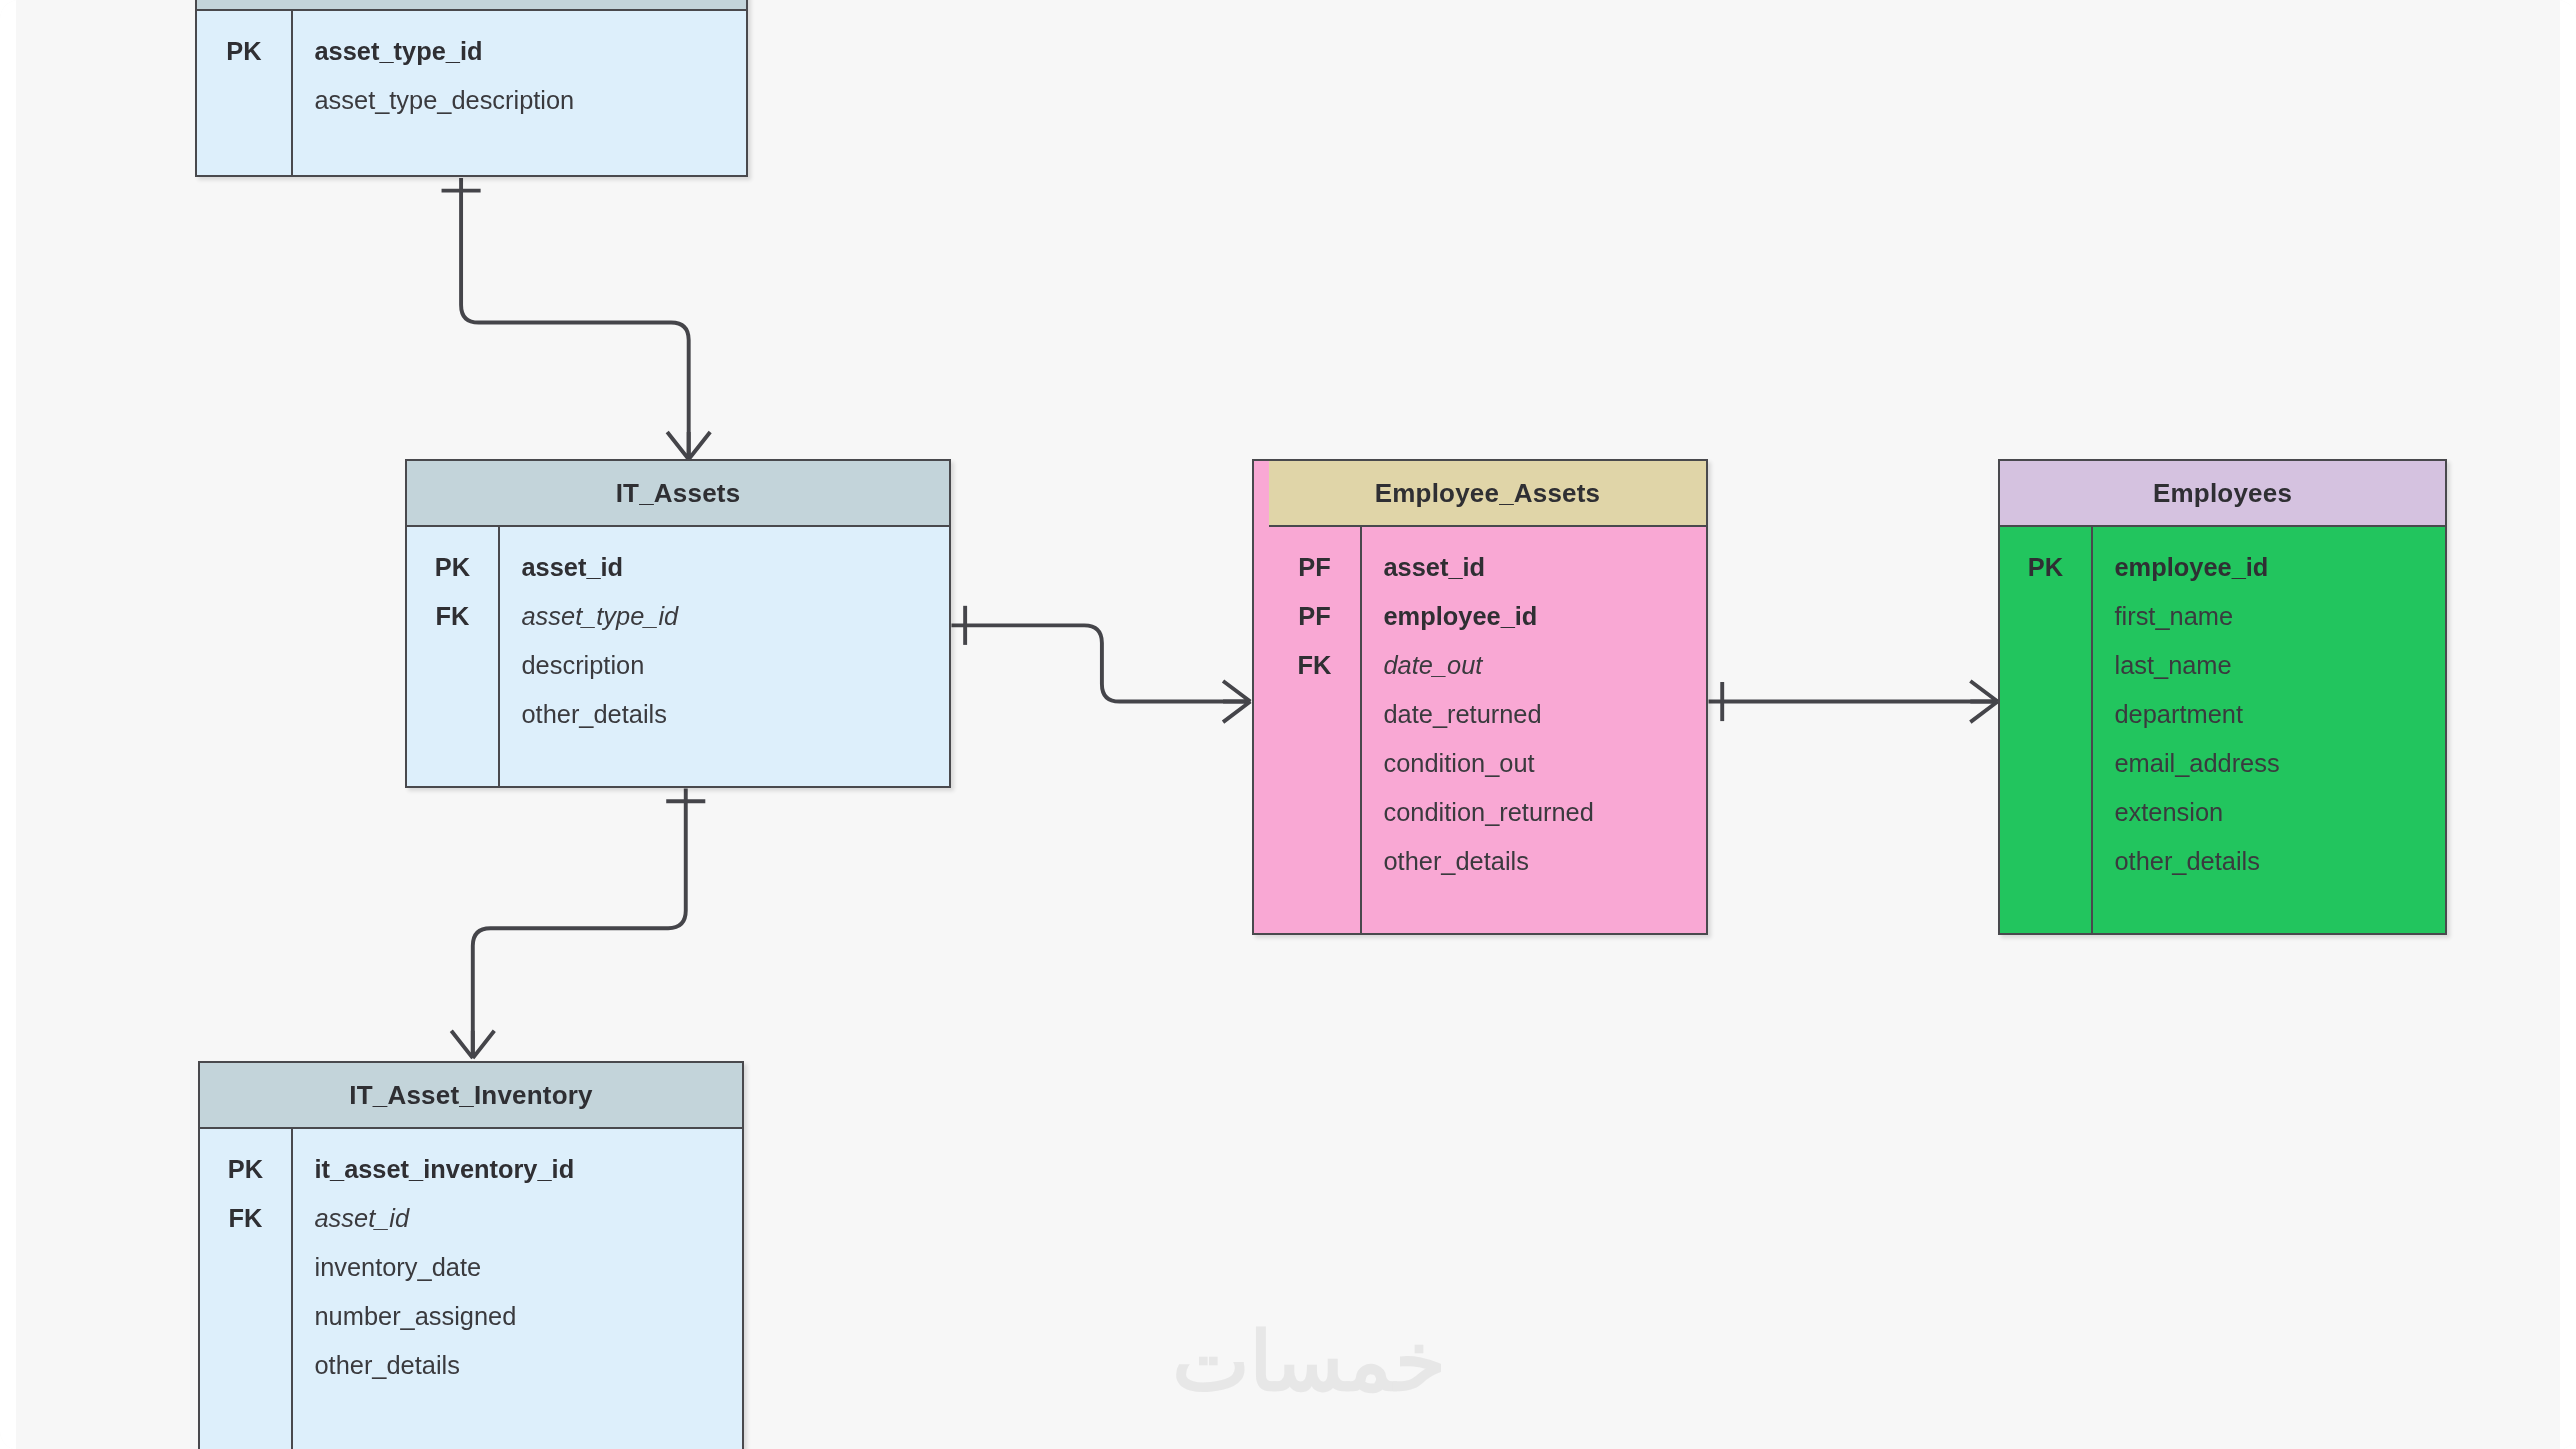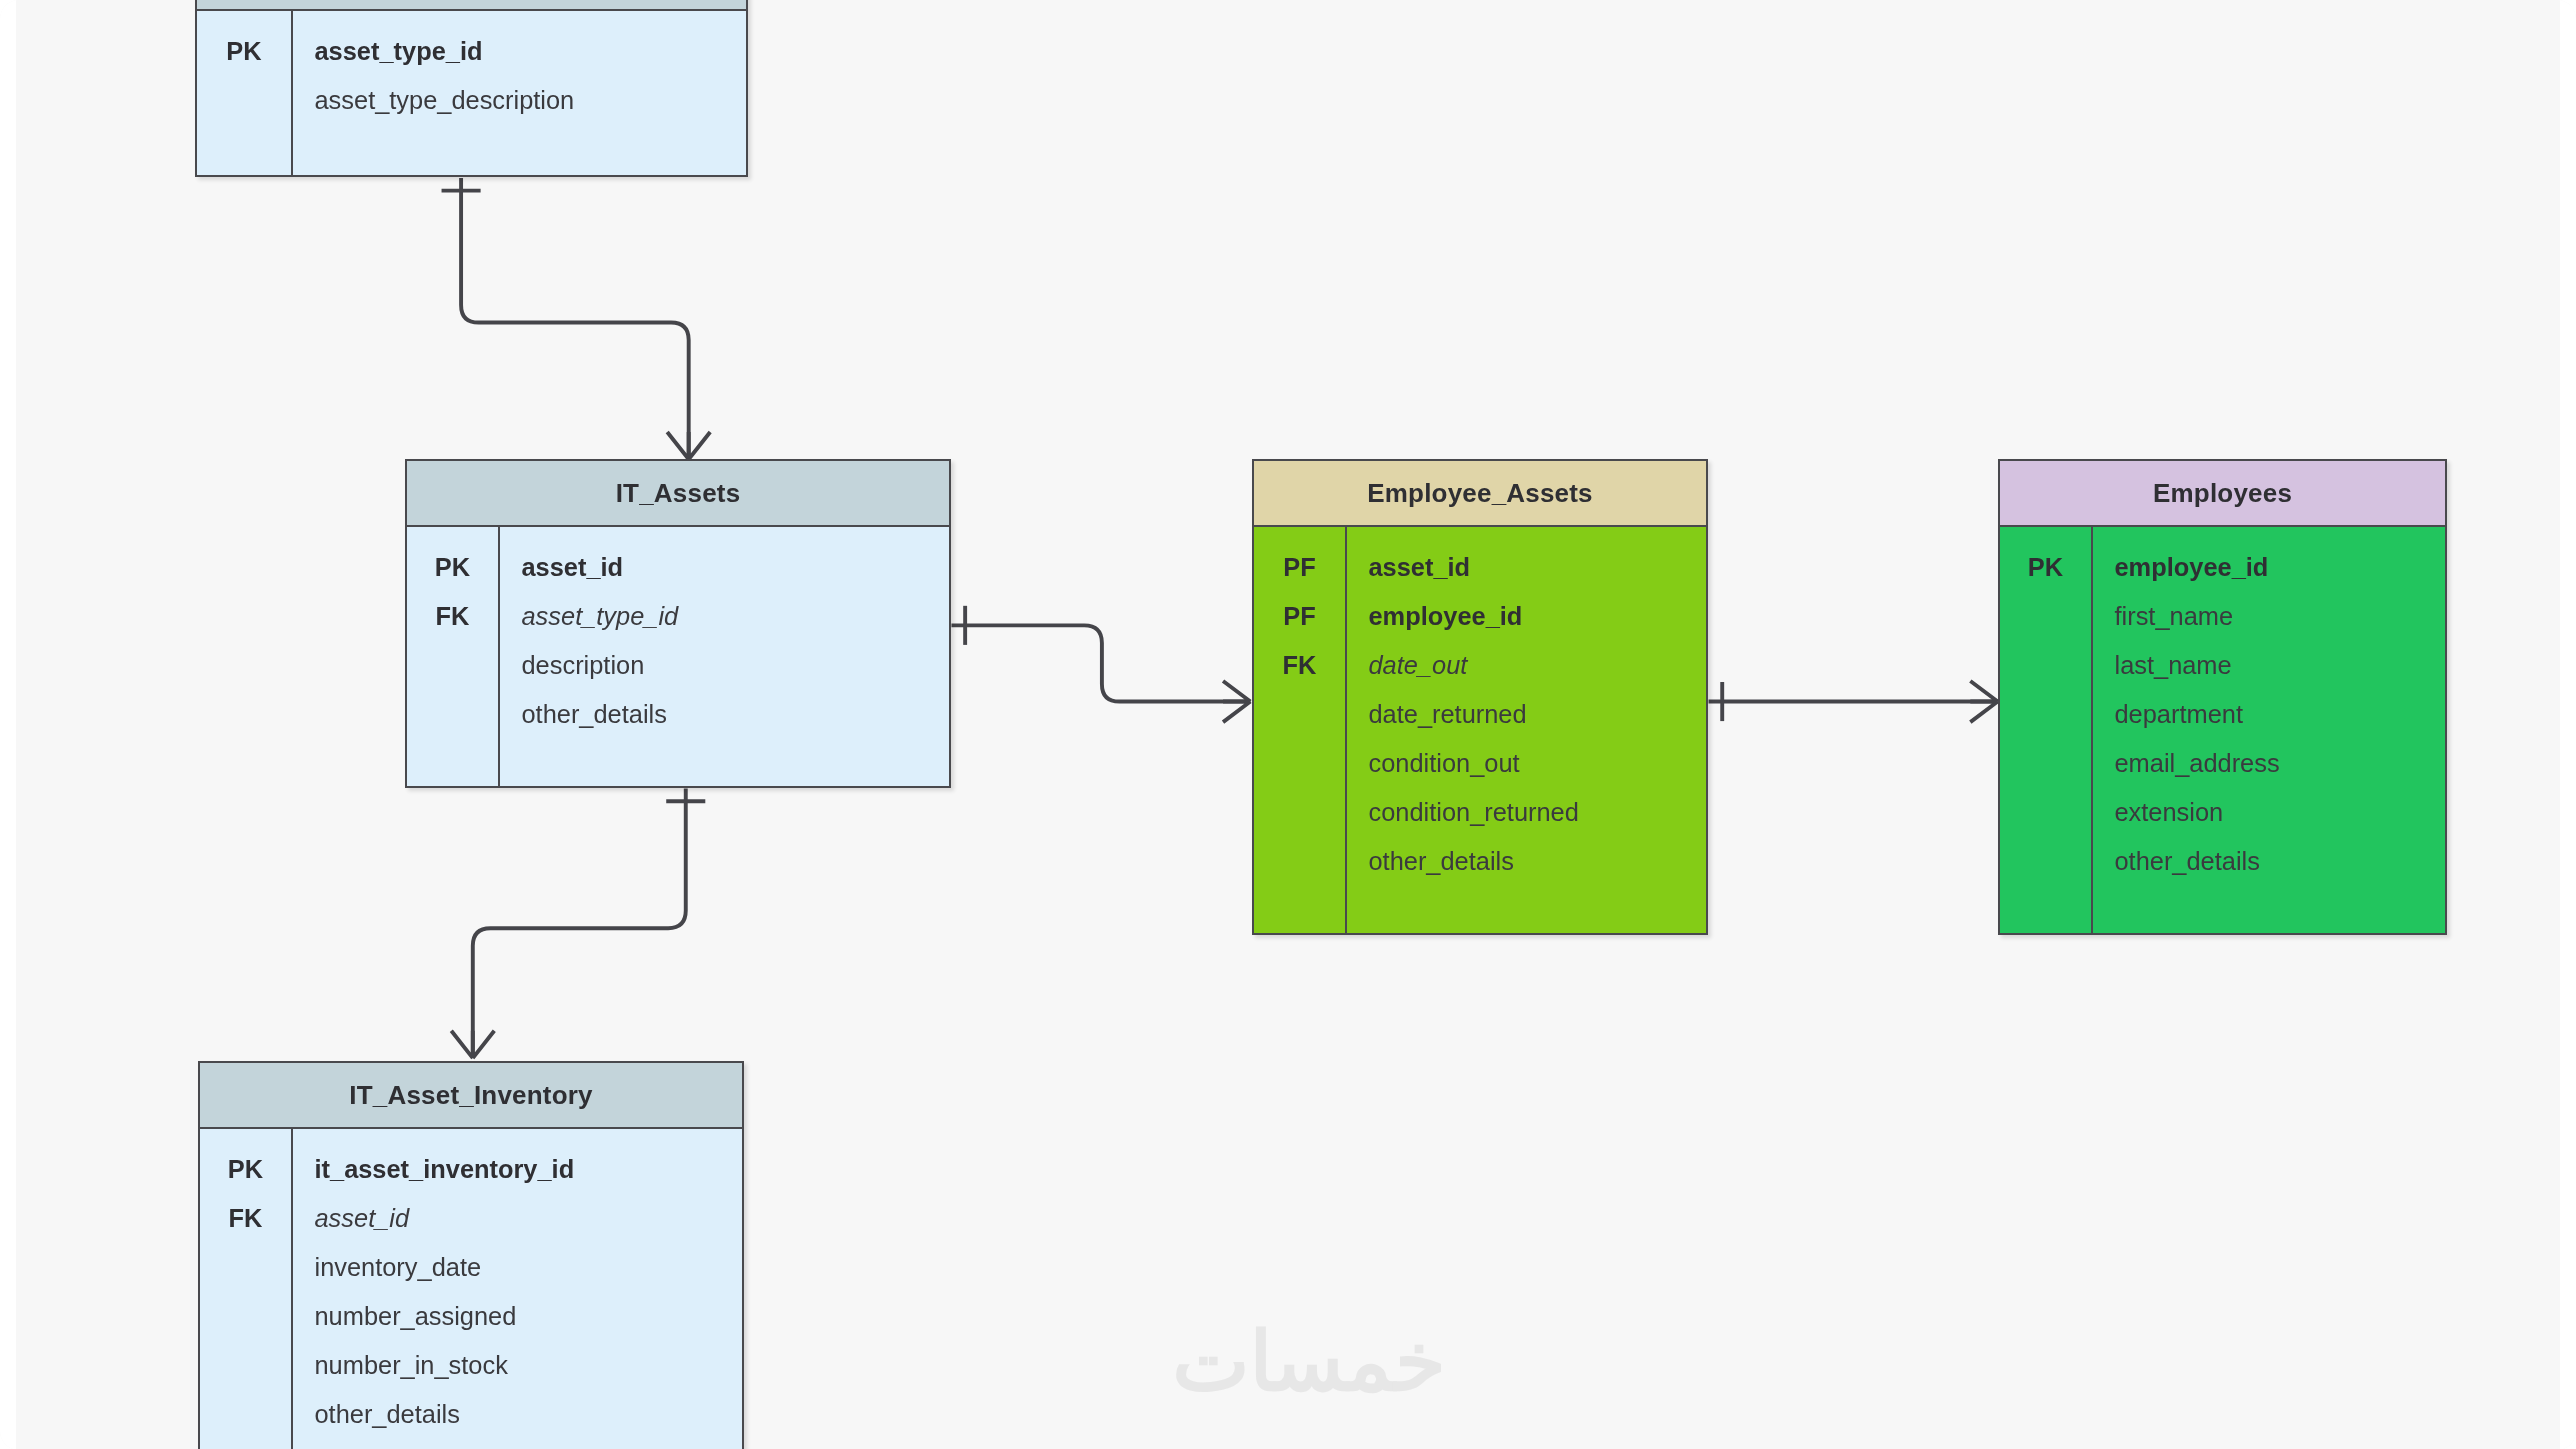--- a/index.html
+++ b/index.html
@@ -77,21 +77,21 @@
     white-space: nowrap;
   }
   .key-cell { font-weight: bold; color: #2f2f33; }
   .attr-cell.pk   { font-weight: bold; color: #2f2f33; }
   .attr-cell.fk   { font-style: italic; }
 
   
   .theme-blue   .entity-header { background: #c3d4da; }
   .theme-blue   { background: #ddeffb; }
   .theme-yellow .entity-header { background: #e0d5a8; }
-  .theme-yellow { background: #84cc16; }
+  .theme-yellow { background: #f9a8d4; padding-left: 15px; }
   .theme-purple .entity-header { background: #d5c2e0; }
   .theme-purple { background: #22c55e; }
 
   
   .connector-layer {
     position: absolute;
     left: 0; top: 0;
     width: 2576px;
     height: 1450px;
     pointer-events: none;
@@ -256,21 +256,20 @@
         <div class="key-cell"></div>
         <div class="key-cell"></div>
         <div class="key-cell"></div>
         <div class="key-cell"></div>
       </div>
       <div class="attr-col">
         <div class="attr-cell pk">it_asset_inventory_id</div>
         <div class="attr-cell fk">asset_id</div>
         <div class="attr-cell plain">inventory_date</div>
         <div class="attr-cell plain">number_assigned</div>
-        <div class="attr-cell plain">number_in_stock</div>
         <div class="attr-cell plain">other_details</div>
       </div>
     </div>
   </div>
 
   <div class="watermark">خمسات</div>
 
 </div>
 
 

